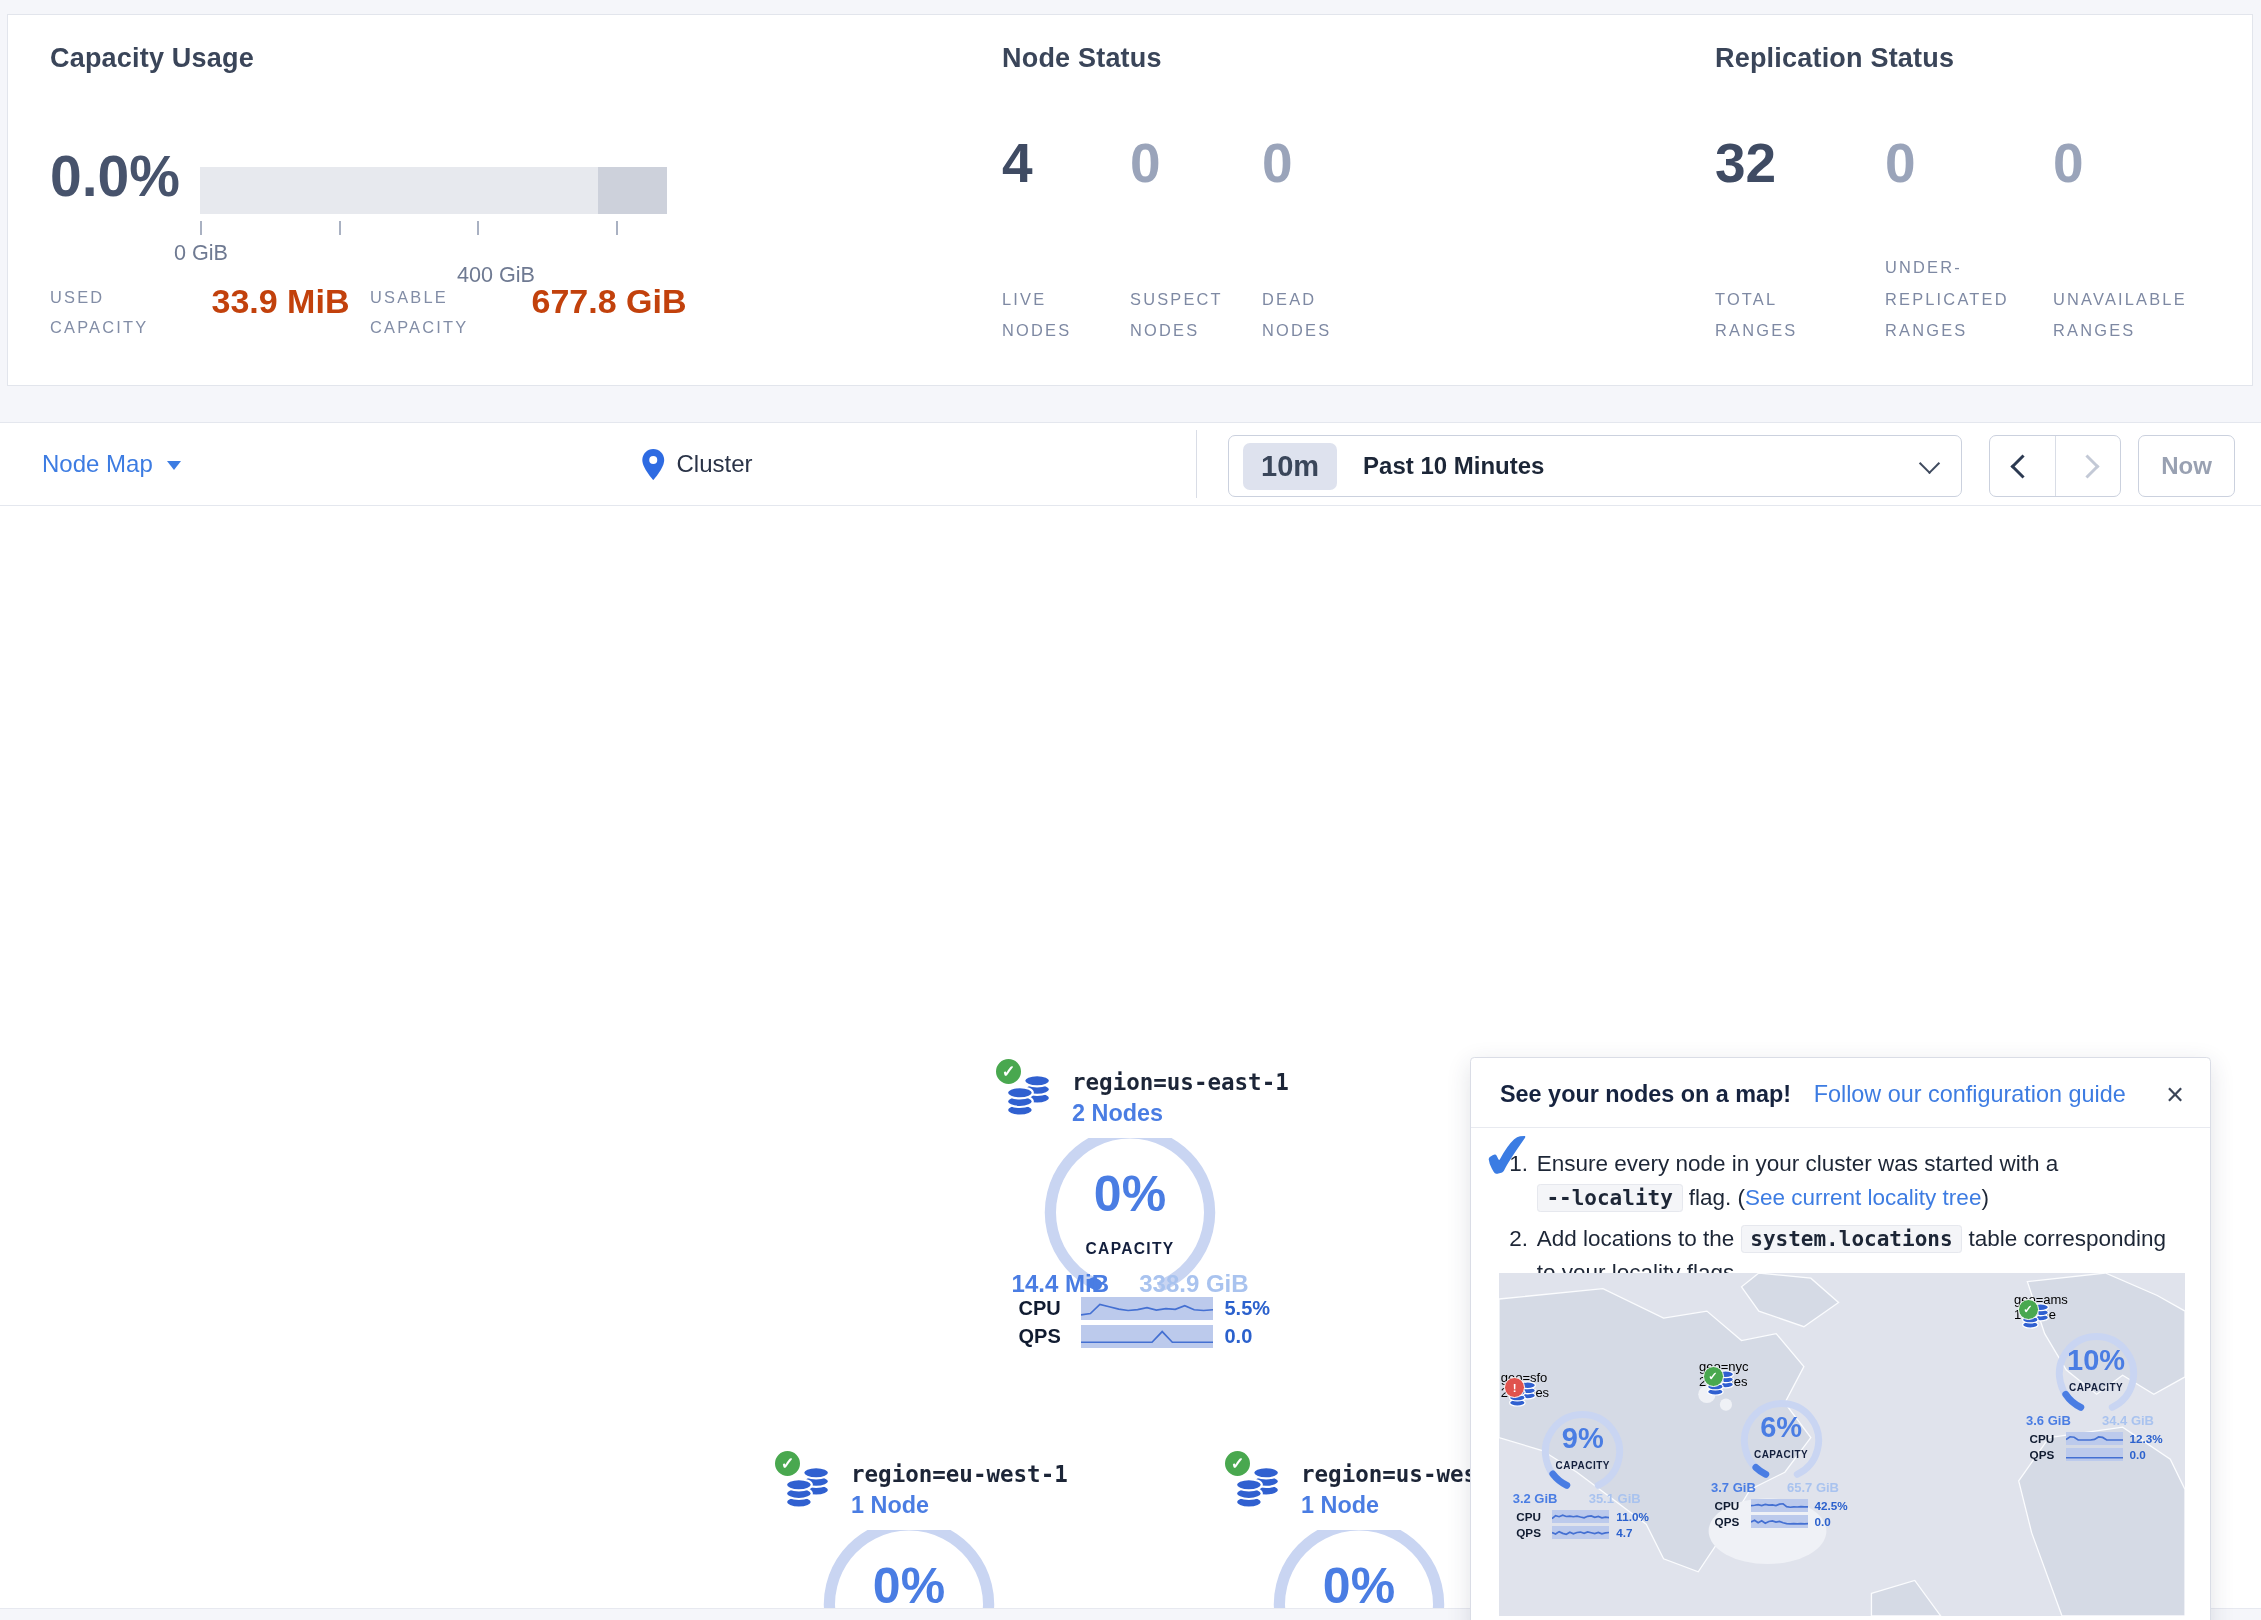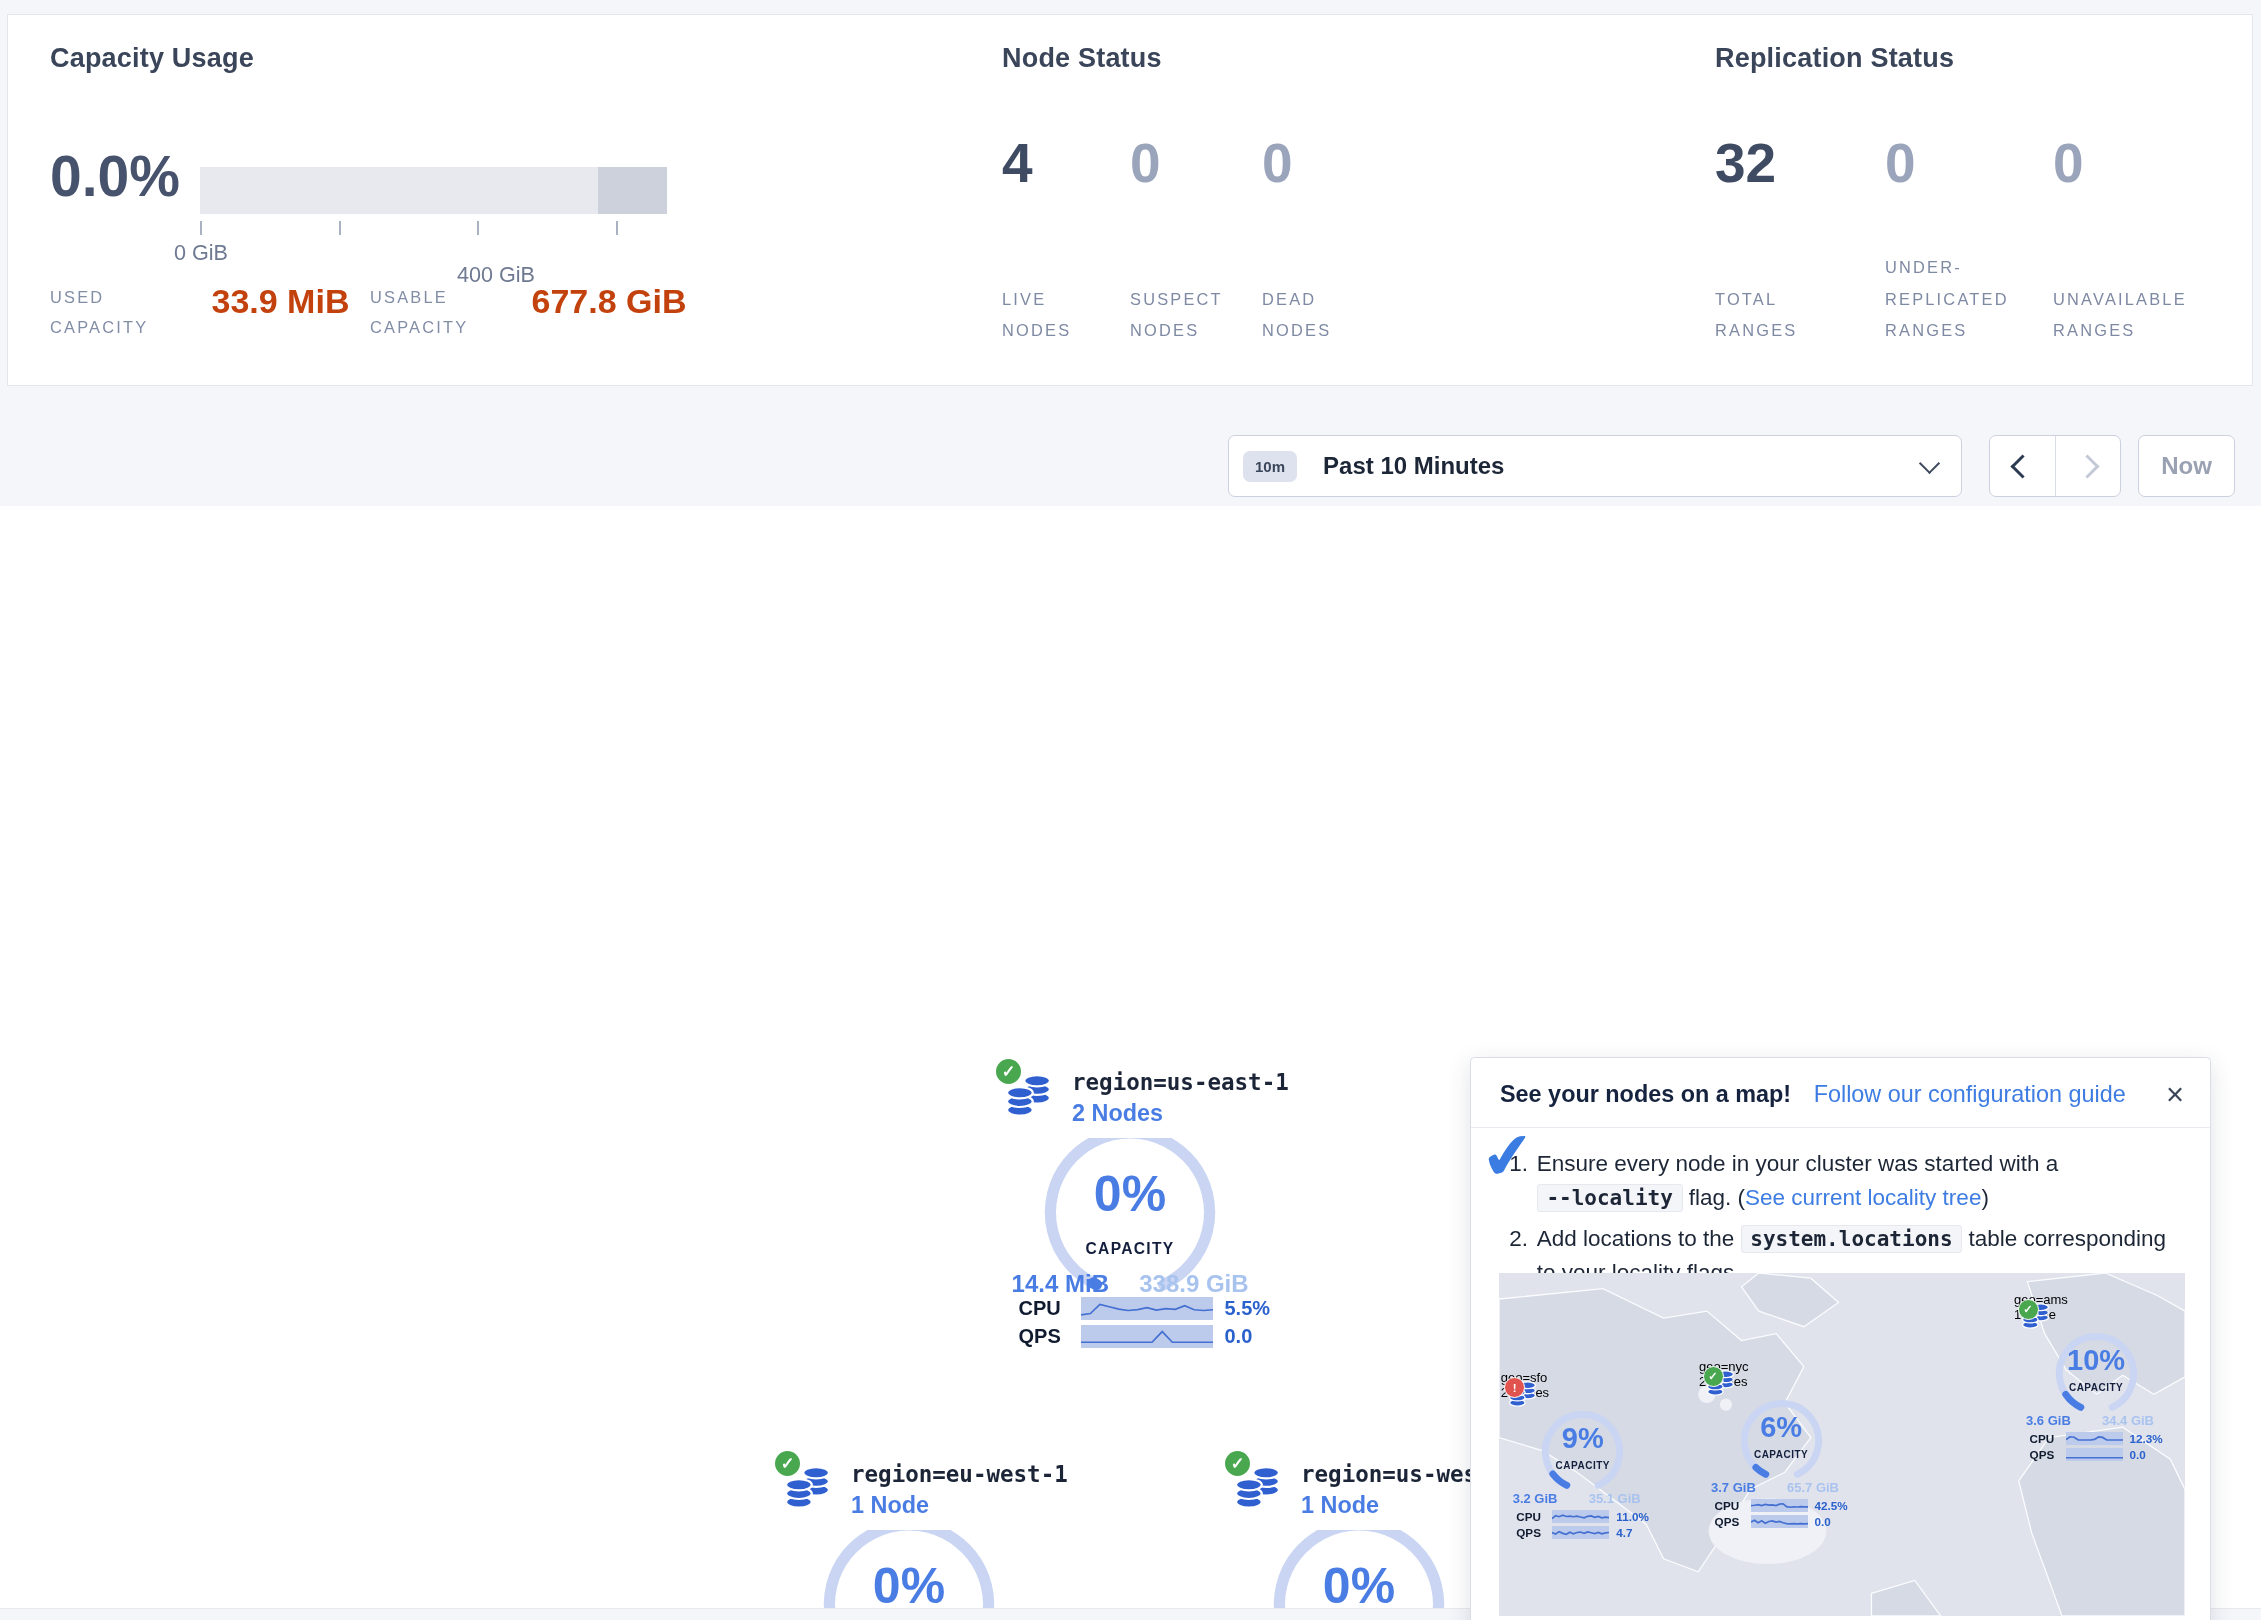--- a/index.html
+++ b/index.html
@@ -23,21 +23,21 @@
 
   
   .toolbar{position:absolute;left:0;top:422px;width:2261px;height:84px;background:#fff;border-top:0.9px solid #e4e7ee;border-bottom:0.9px solid #e4e7ee;box-sizing:border-box;}
   .view-select{position:absolute;left:42px;top:0;height:82px;display:flex;align-items:center;gap:14px;cursor:pointer;}
   .view-select .lbl{font-size:24px;color:#3d7ce2;font-weight:500;}
   .caret-down{width:0;height:0;border-left:7.8px solid transparent;border-right:7.8px solid transparent;border-top:9.5px solid #3d7ce2;margin-top:3.5px;}
   .breadcrumb{position:absolute;left:642px;top:0;height:82px;display:flex;align-items:center;gap:12px;}
   .breadcrumb .lbl{font-size:24px;color:#2a3347;font-weight:500;}
   .tb-divider{position:absolute;left:1196px;top:7px;width:0.9px;height:68px;background:#d9dde6;}
   .time-box{position:absolute;left:1228px;top:435px;width:734px;height:62px;border:0.9px solid #cbd1de;border-radius:7px;background:#fff;display:flex;align-items:center;box-sizing:border-box;cursor:pointer;}
-  .time-badge{margin-left:14px;background:#dee2ee;border-radius:7px;padding:7px 12px;font-size:15px;font-weight:700;color:#3a465a;}
+  .time-badge{margin-left:14px;background:#dee2ee;border-radius:7px;padding:7px 18px;font-size:29px;font-weight:700;color:#3a465a;}
   .time-label{margin-left:26px;font-size:24px;font-weight:600;color:#1c2637;}
   .chev{width:13px;height:13px;border-right:2.6px solid #3f4a5e;border-bottom:2.6px solid #3f4a5e;transform:rotate(45deg);margin-left:auto;margin-right:24px;margin-top:-5.2px;}
   .arrow-group{position:absolute;left:1989px;top:435px;width:132px;height:62px;border:0.9px solid #cbd1de;border-radius:7px;background:#fff;display:flex;box-sizing:border-box;}
   .arrow-btn{flex:1;display:flex;align-items:center;justify-content:center;cursor:pointer;}
   .arrow-btn + .arrow-btn{border-left:0.9px solid #d9dde6;}
   .chev-l{width:14px;height:14px;border-left:3.5px solid #2c3a52;border-bottom:3.5px solid #2c3a52;transform:rotate(45deg);}
   .chev-r{width:14px;height:14px;border-right:3.5px solid #c3c9d6;border-top:3.5px solid #c3c9d6;transform:rotate(45deg);}
   .now-btn{position:absolute;left:2138px;top:435px;width:97px;height:62px;border:0.9px solid #cbd1de;border-radius:7px;background:#fff;display:flex;align-items:center;justify-content:center;font-size:24px;font-weight:700;color:#99a1b2;box-sizing:border-box;cursor:pointer;}
 
   
@@ -146,20 +146,34 @@
     <div class="stat-col" style="left:1877px;width:168px;">
       <div class="stat-value">0</div>
       <div class="stat-label" style="width:160px;">UNDER-REPLICATED RANGES</div>
     </div>
     <div class="stat-col" style="left:2045px;width:173px;">
       <div class="stat-value">0</div>
       <div class="stat-label" style="width:160px;">UNAVAILABLE RANGES</div>
     </div>
   </div>
 
+  <div class="toolbar">
+    <div class="view-select">
+      <span class="lbl">Node Map</span>
+      <span class="caret-down"></span>
+    </div>
+    <div class="breadcrumb">
+      <svg width="22.5" height="31" viewBox="0 0 24 34">
+        <path d="M12 0 C5.4 0 0 5.4 0 12 c0 9 12 22 12 22 s12 -13 12 -22 C24 5.4 18.6 0 12 0 z" fill="#2e6be2"></path>
+        <circle cx="12" cy="12" r="4.4" fill="#ffffff"></circle>
+      </svg>
+      <span class="lbl">Cluster</span>
+    </div>
+    <div class="tb-divider"></div>
+  </div>
   <div class="time-box">
     <span class="time-badge">10m</span>
     <span class="time-label">Past 10 Minutes</span>
     <span class="chev"></span>
   </div>
   <div class="arrow-group">
     <div class="arrow-btn">
         <span class="chev-l"></span>
       </div>
     <div class="arrow-btn">

